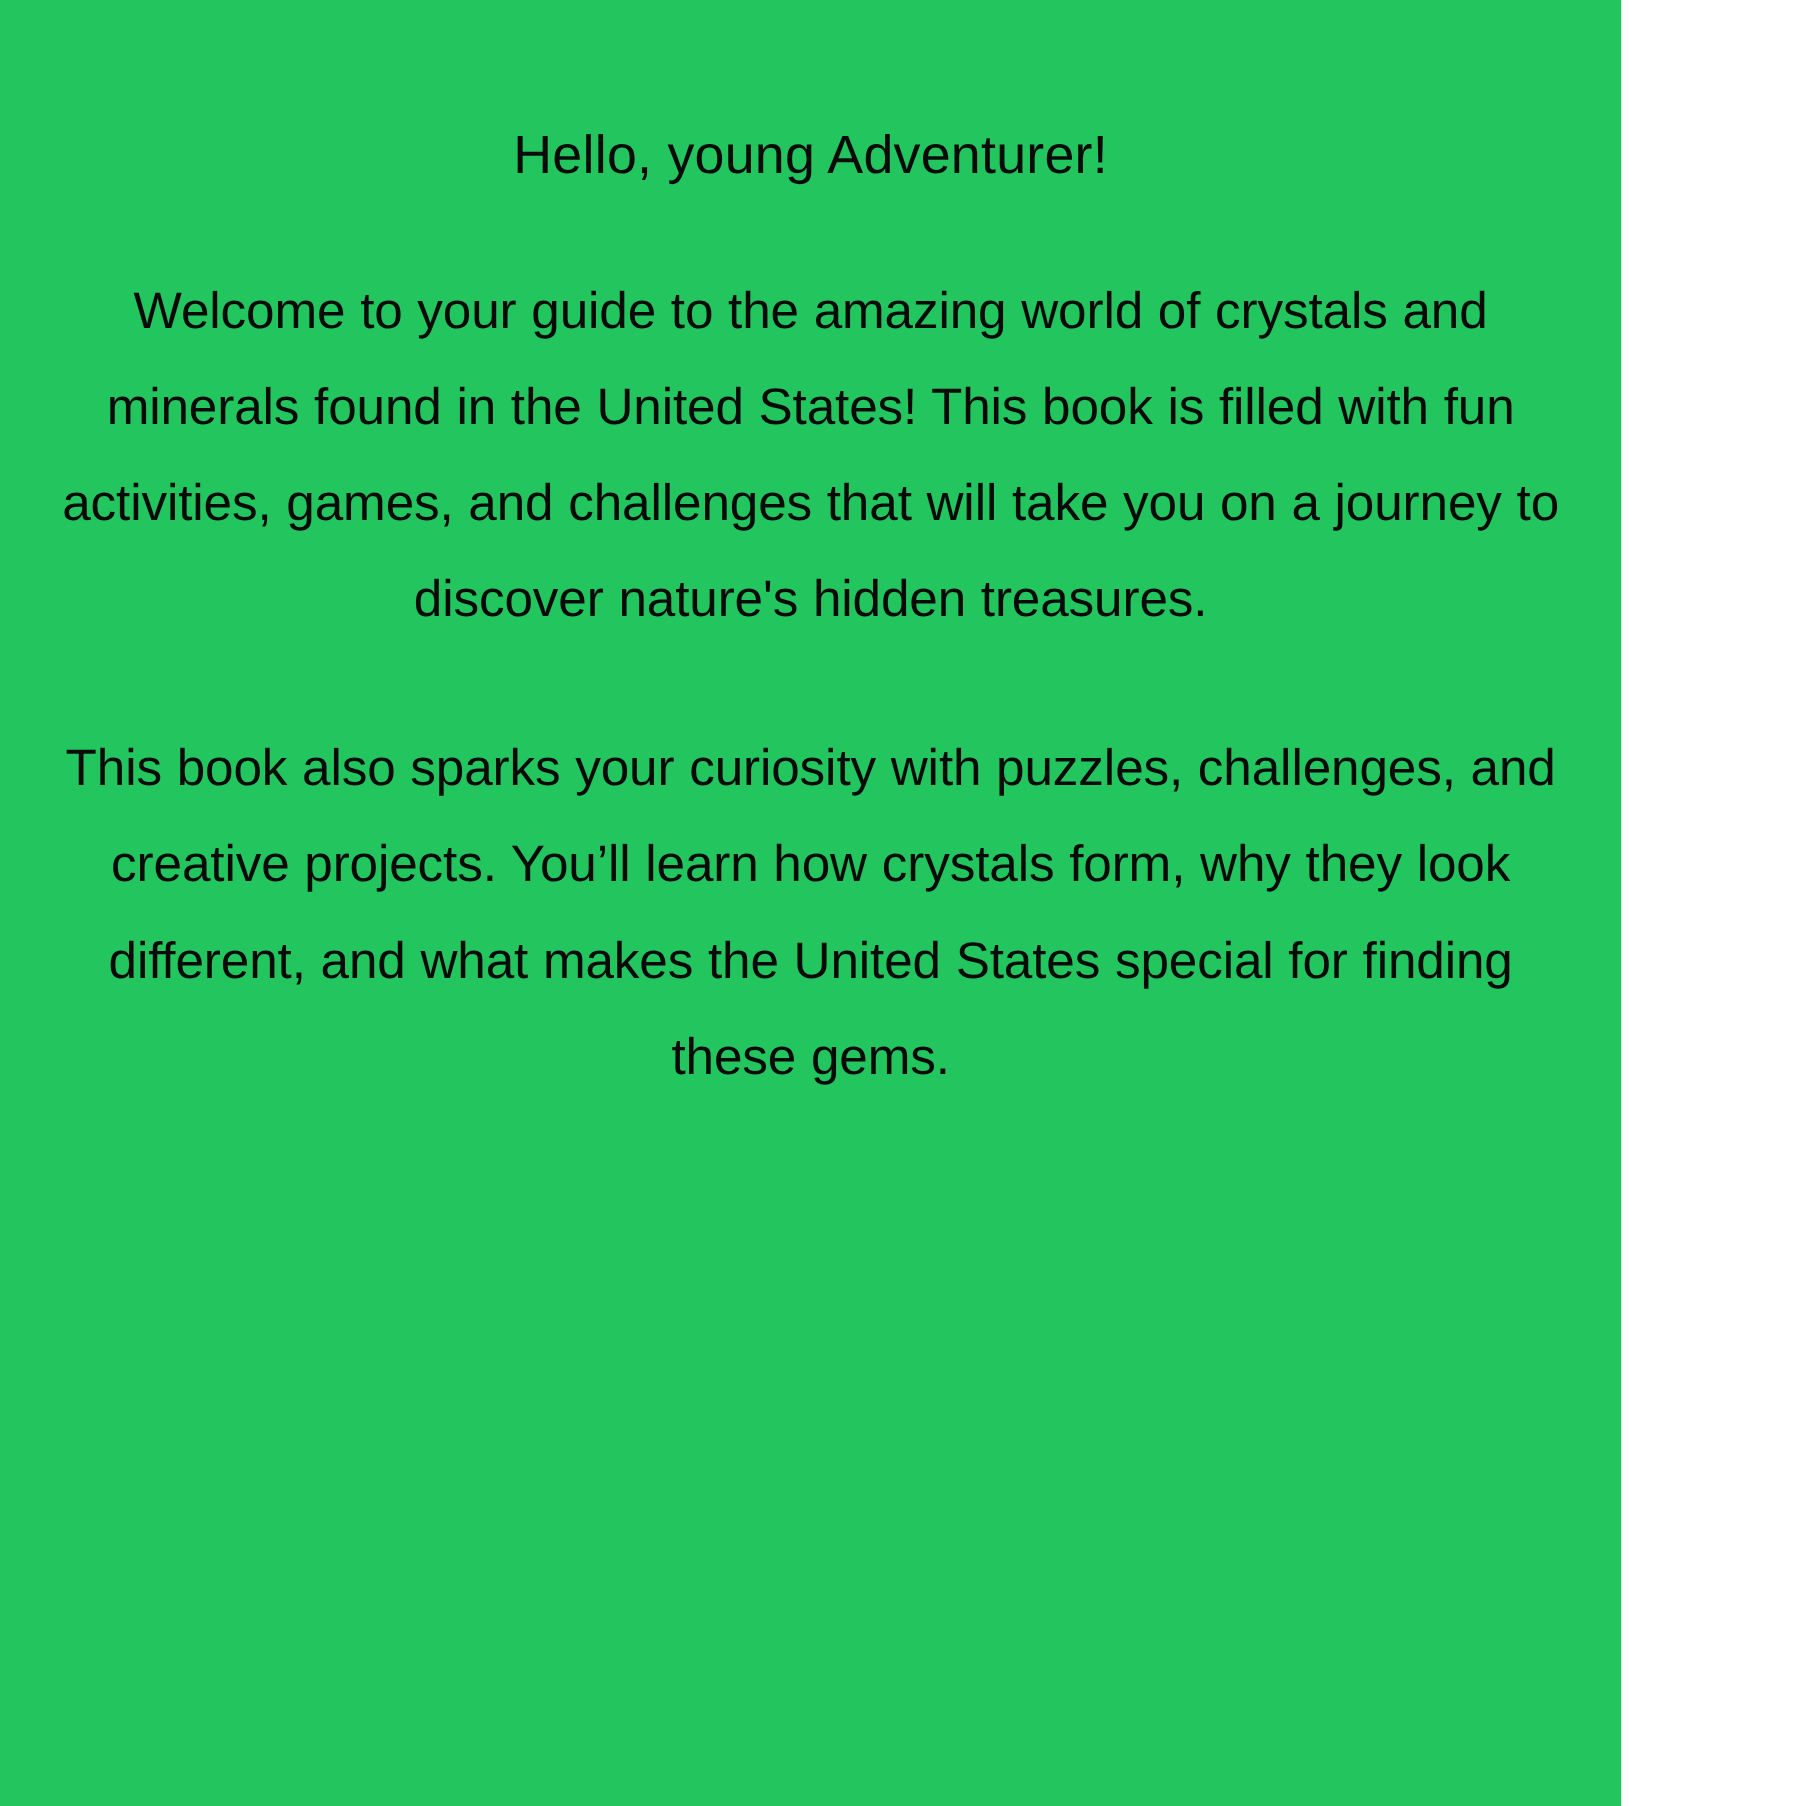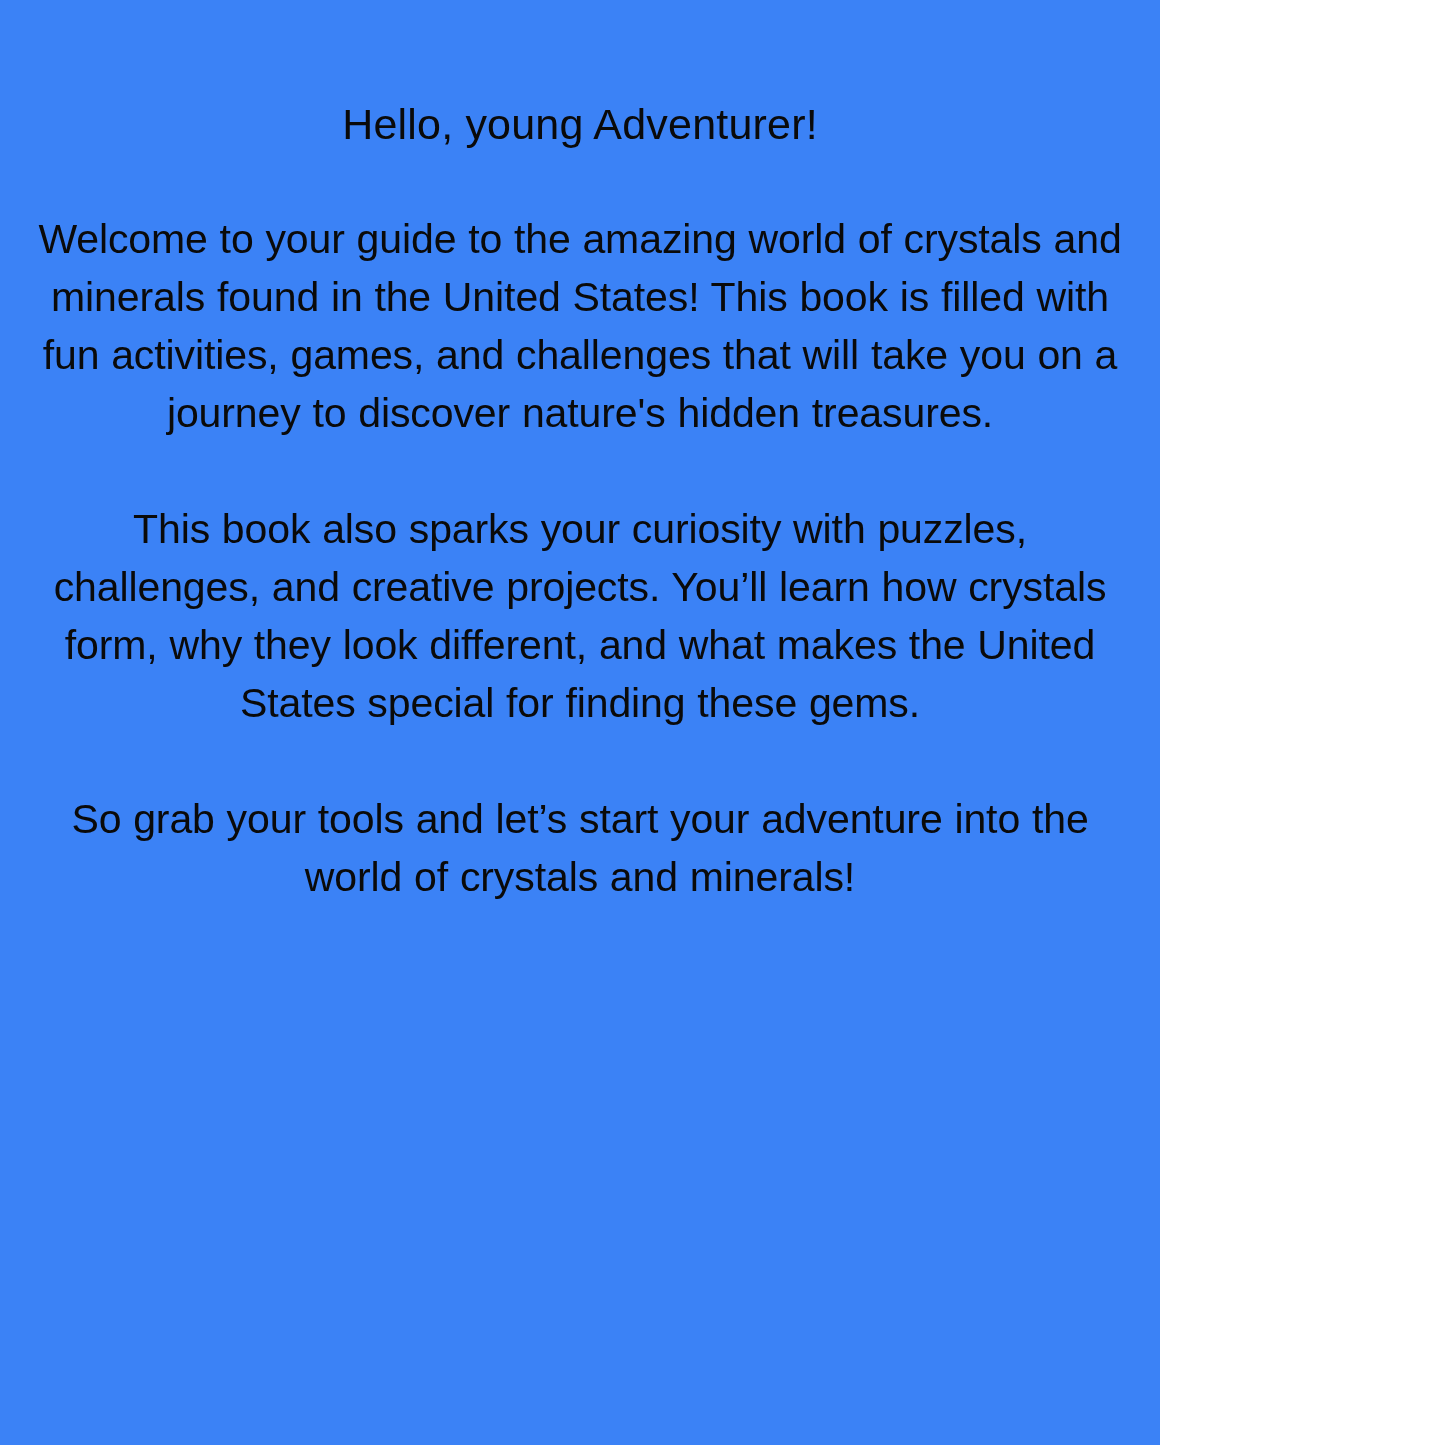--- a/index.html
+++ b/index.html
@@ -10,23 +10,23 @@
     background: #ffffff;
   }
 
   body {
     font-family: "DejaVu Sans", sans-serif;
     color: #0a0a0a;
     -webkit-font-smoothing: antialiased;
   }
 
   .page {
-    width: 1160px;
+    width: 1297px;
     height: 1445px;
-    background: #3b82f6;
+    background: #22c55e;
     padding: 0 33px;
     display: block;
     overflow: hidden;
   }
 
   .page-title {
     text-align: center;
     font-family: "Liberation Sans", sans-serif;
     font-size: 43px;
     font-weight: 400;
@@ -39,21 +39,21 @@
 
   .body-copy {
     margin-top: 64px;
   }
 
   .paragraph {
     text-align: center;
     font-family: "Liberation Sans", sans-serif;
     font-size: 41px;
     font-weight: 400;
-    line-height: 58px;
+    line-height: 77px;
     letter-spacing: -0.1px;
     color: #0a0a0a;
     word-spacing: 0.5px;
   }
 
   .paragraph + .paragraph {
     margin-top: 58px;
   }
 </style>
 </head>
@@ -64,17 +64,16 @@
   <h1 class="page-title">Hello, young Adventurer!</h1>
 
   <div class="body-copy">
 
     <p class="paragraph">Welcome to your guide to the amazing world of crystals and minerals found in the United States! This book is filled with fun activities, games, and challenges that will take you on a journey to discover nature's hidden treasures.</p>
 
 
 
     <p class="paragraph">This book also sparks your curiosity with puzzles, challenges, and creative projects. You’ll learn how crystals form, why they look different, and what makes the United States special for finding these gems.</p>
 
-    <p class="paragraph">So grab your tools and let’s start your adventure into the world of crystals and minerals!</p>
 
   </div>
 
 </div>
 
 </body></html>

